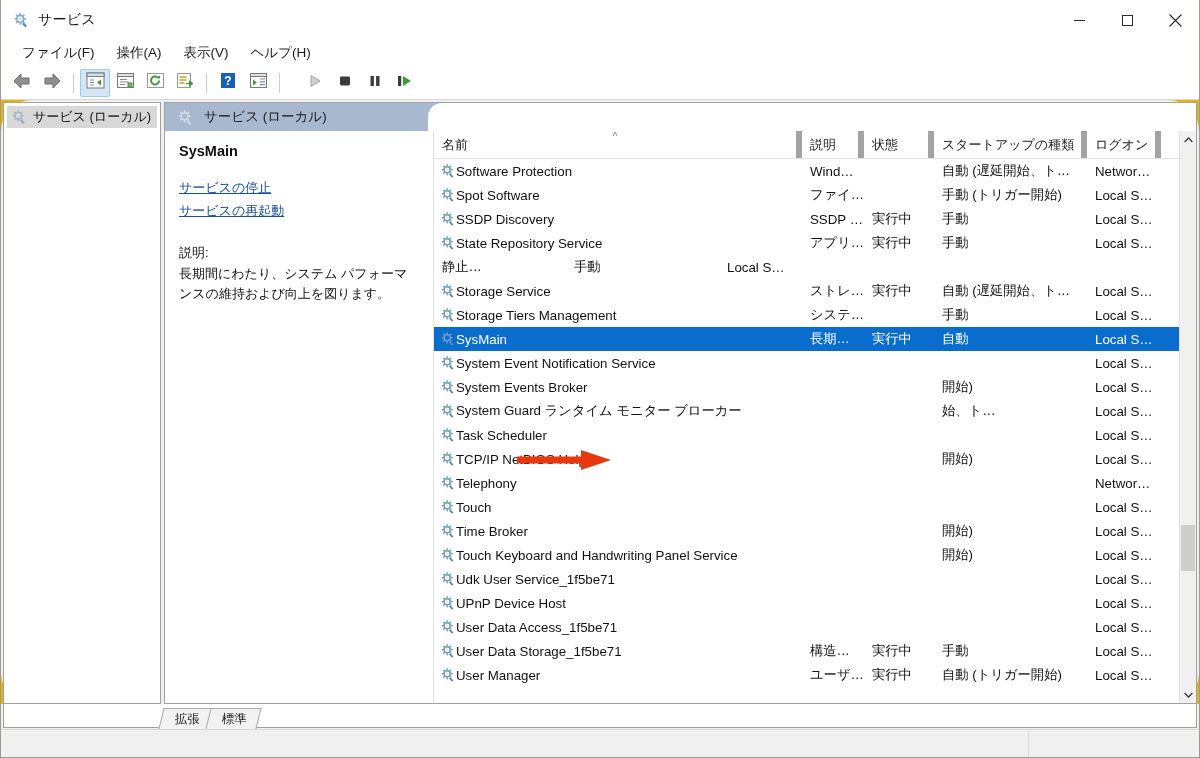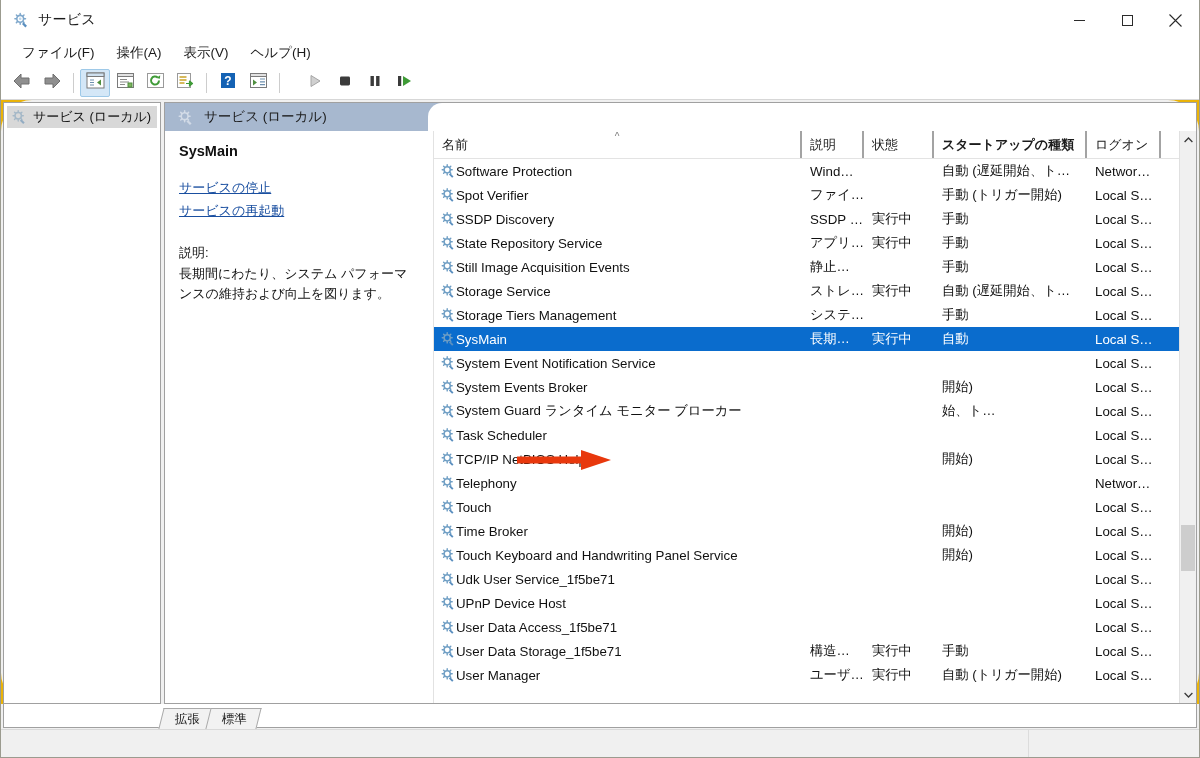--- a/index.html
+++ b/index.html
@@ -175,28 +175,28 @@
     height: 28px; flex: 0 0 28px;
     display: flex; align-items: stretch;
     background: #ffffff;
     border-bottom: 1px solid #e3e3e3;
     position: relative;
   }
   .col {
     display: flex; align-items: center;
     font-size: 13px; color: #1b1b1b;
     padding-left: 8px;
-    border-right: 2px solid #a3a3a3;
+    border-right: 6px solid #a3a3a3;
     position: relative;
     white-space: nowrap; overflow: hidden;
   }
   .col.c-name   { flex: 0 0 368px; }
   .col.c-desc   { flex: 0 0 62px; text-align: center; }
   .col.c-state  { flex: 0 0 70px; }
-  .col.c-start  { flex: 0 0 153px; font-weight: bold; }
+  .col.c-start  { flex: 0 0 153px; }
   .col.c-logon  { flex: 0 0 74px; }
   .col .sortmark {
     position: absolute; left: 50%; top: 1px;
     transform: translateX(-50%);
     font-size: 10px; color: #7a7a7a; line-height: 1;
   }
 
   .rows {
     flex: 1 1 auto; position: relative; overflow: hidden;
     background: #fff;
@@ -519,21 +519,21 @@
                 <div class="cell c-name">
                   <span style="width: 16px; height: 16px; flex: 0 0 16px; display: block;">
                     <svg class="gear" viewBox="0 0 16 16">
                       <circle cx="7.2" cy="6.8" r="3.1" fill="none" stroke="#6f9ec4" stroke-width="1.5"></circle>
                       <g stroke="#6f9ec4" stroke-width="1.4" stroke-linecap="round">
                         <path d="M7.2 1.7v1.2M7.2 10.7v1.2M2.2 6.8h1.2M11 6.8h1.2M3.6 3.3l.8.8M10 9.5l.8.8M10.8 3.3l-.8.8M4.4 9.5l-.8.8"></path>
                       </g>
                       <path d="M10.3 10.2l3.2 3.2-1.4 1.4-3.2-3.2z" fill="#5b8fbf"></path>
                     </svg>
                   </span>
-                  <span>Spot Verifier</span>
+                  <span>Spot Software</span>
                 </div>
                 <div class="cell c-desc">ファイ…</div>
                 <div class="cell c-state"></div>
                 <div class="cell c-start">手動 (トリガー開始)</div>
                 <div class="cell c-logon">Local S…</div>
               </div>
               <div class="row">
                 <div class="cell c-name">
                   <span style="width: 16px; height: 16px; flex: 0 0 16px; display: block;">
                     <svg class="gear" viewBox="0 0 16 16">
@@ -563,32 +563,20 @@
                     </svg>
                   </span>
                   <span>State Repository Service</span>
                 </div>
                 <div class="cell c-desc">アプリ…</div>
                 <div class="cell c-state">実行中</div>
                 <div class="cell c-start">手動</div>
                 <div class="cell c-logon">Local S…</div>
               </div>
               <div class="row">
-                <div class="cell c-name">
-                  <span style="width: 16px; height: 16px; flex: 0 0 16px; display: block;">
-                    <svg class="gear" viewBox="0 0 16 16">
-                      <circle cx="7.2" cy="6.8" r="3.1" fill="none" stroke="#6f9ec4" stroke-width="1.5"></circle>
-                      <g stroke="#6f9ec4" stroke-width="1.4" stroke-linecap="round">
-                        <path d="M7.2 1.7v1.2M7.2 10.7v1.2M2.2 6.8h1.2M11 6.8h1.2M3.6 3.3l.8.8M10 9.5l.8.8M10.8 3.3l-.8.8M4.4 9.5l-.8.8"></path>
-                      </g>
-                      <path d="M10.3 10.2l3.2 3.2-1.4 1.4-3.2-3.2z" fill="#5b8fbf"></path>
-                    </svg>
-                  </span>
-                  <span>Still Image Acquisition Events</span>
-                </div>
                 <div class="cell c-desc">静止…</div>
                 <div class="cell c-state"></div>
                 <div class="cell c-start">手動</div>
                 <div class="cell c-logon">Local S…</div>
               </div>
               <div class="row">
                 <div class="cell c-name">
                   <span style="width: 16px; height: 16px; flex: 0 0 16px; display: block;">
                     <svg class="gear" viewBox="0 0 16 16">
                       <circle cx="7.2" cy="6.8" r="3.1" fill="none" stroke="#6f9ec4" stroke-width="1.5"></circle>

